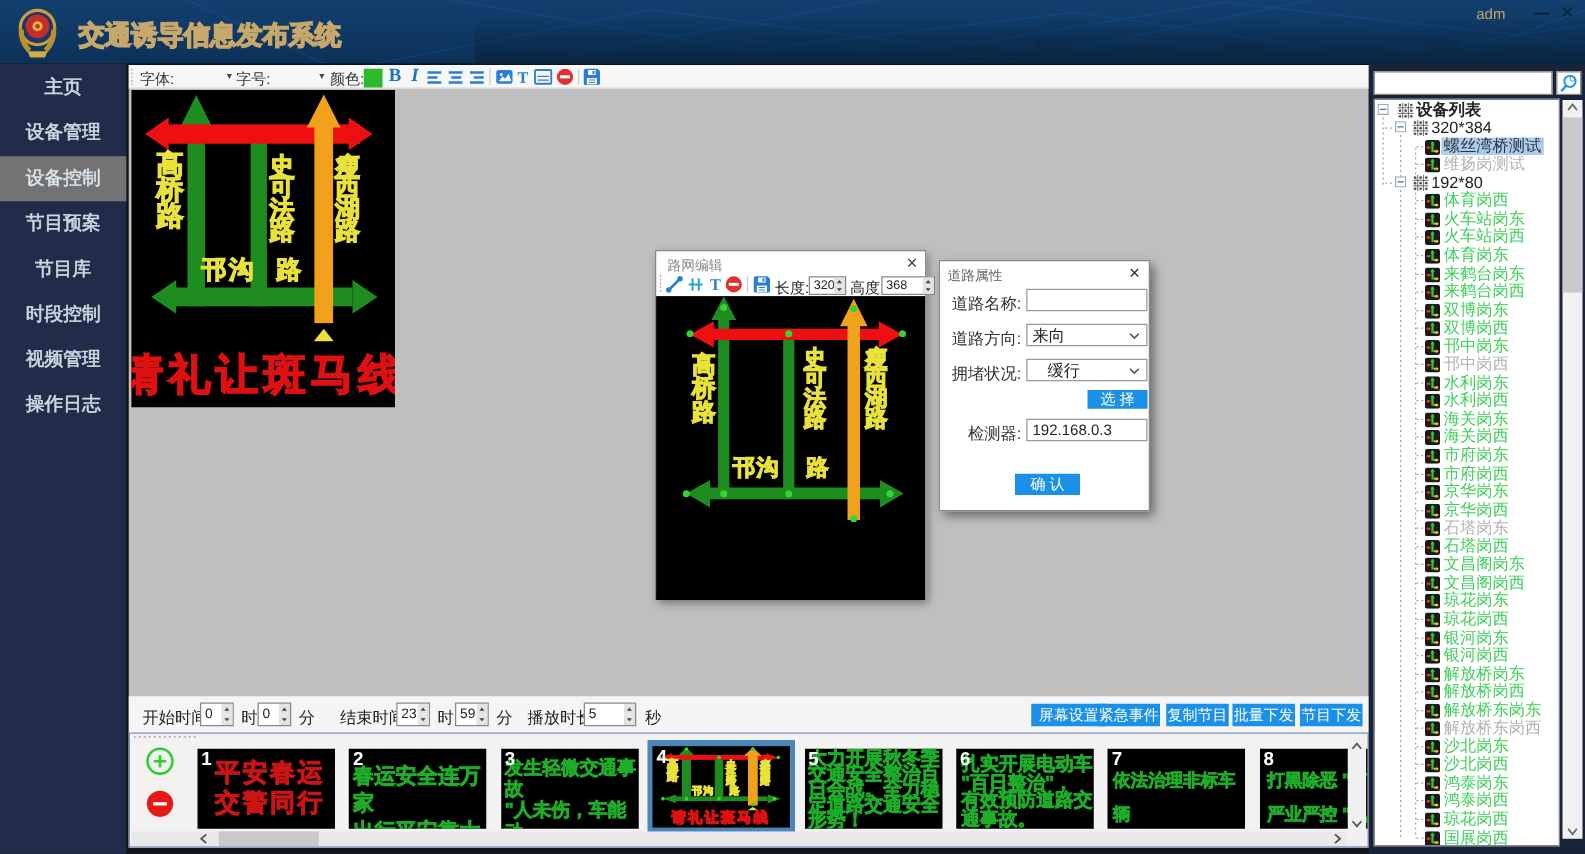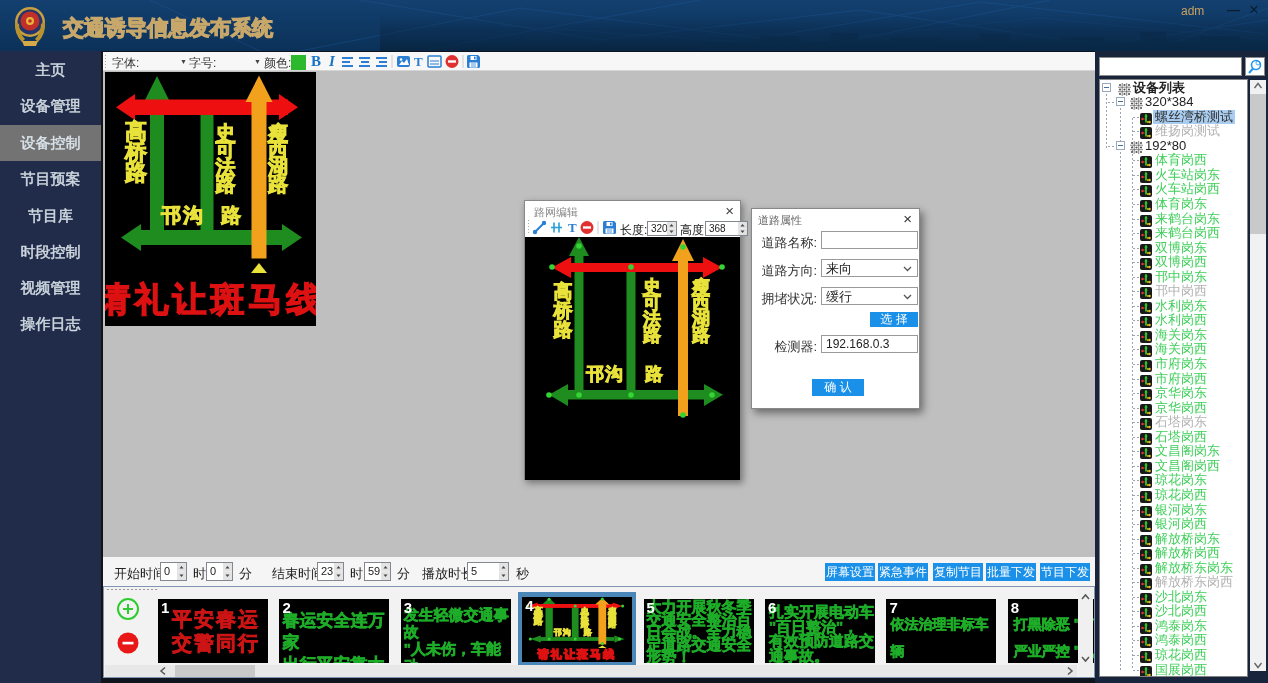--- a/index.html
+++ b/index.html
@@ -248,21 +248,21 @@
 <div class="win" style="left:648px;top:156px;width:169px;height:201px;box-shadow:3px 4px 8px rgba(0,0,0,0.45)">
 <div style="position:absolute;left:6px;top:4px;font-size:11px;color:#666">道路属性</div>
 <div style="position:absolute;right:7px;top:1px;font-size:15px;color:#333">×</div>
 <div style="position:absolute;right:102px;top:25px;font-size:13px;color:#333">道路名称:</div>
 <div style="position:absolute;left:69px;top:22px;width:97px;height:18px;border:1px solid #9a9a9a;background:#fff"></div>
 <div style="position:absolute;right:102px;top:53px;font-size:13px;color:#333">道路方向:</div>
 <div style="position:absolute;left:69px;top:50px;width:97px;height:18px;border:1px solid #9a9a9a;background:#fff;font-size:13px;color:#222;line-height:17px;padding-left:4px">来向<svg width="9" height="6" style="position:absolute;right:5px;top:6px">
           <path d="M1 1 L4.5 4.5 L8 1" stroke="#555" stroke-width="1.3" fill="none"></path>
         </svg></div>
 <div style="position:absolute;right:102px;top:81px;font-size:13px;color:#333">拥堵状况:</div>
-<div style="position:absolute;left:69px;top:78px;width:97px;height:18px;border:1px solid #9a9a9a;background:#fff;font-size:13px;color:#222;line-height:17px;padding-left:4px">缓行<svg width="9" height="6" style="position:absolute;right:5px;top:6px">
+<div style="position:absolute;left:69px;top:78px;width:97px;height:18px;border:1px solid #9a9a9a;background:#fff;font-size:13px;color:#222;line-height:17px;padding-left:16px">缓行<svg width="9" height="6" style="position:absolute;right:5px;top:6px">
           <path d="M1 1 L4.5 4.5 L8 1" stroke="#555" stroke-width="1.3" fill="none"></path>
         </svg></div>
 <div class="bluebtn" style="left:118px;top:103px;width:48px;height:15px;line-height:15px">选 择</div>
 <div style="position:absolute;right:102px;top:129px;font-size:13px;color:#333">检测器:</div>
 <div style="position:absolute;left:69px;top:126px;width:97px;height:18px;border:1px solid #9a9a9a;background:#fff;font-size:12px;color:#222;line-height:17px;padding-left:4px">192.168.0.3</div>
 <div class="bluebtn" style="left:60px;top:170px;width:52px;height:17px;line-height:17px">确 认</div>
 </div>
 <div id="controlrow">
 <div class="clabel" style="left:11px">开始时间:</div>
 <div class="spin" style="left:57px;width:27px">
@@ -310,21 +310,21 @@
 <div class="spin" style="left:364px;width:42px">
         <span class="num">5</span>
         <span class="spinbtns"><svg width="9" height="17">
             <rect width="9" height="8.5" fill="#e3e3e3"></rect>
             <rect y="8.5" width="9" height="8.5" fill="#e3e3e3"></rect>
             <path d="M2.5 5.5 l2-2.5 2 2.5z" fill="#444"></path>
             <path d="M2.5 11.5 l2 2.5 2-2.5z" fill="#444"></path>
           </svg></span>
       </div>
 <div class="clabel" style="left:413px">秒</div>
-<div class="bluebtn" style="left:722px;top:6px;width:50px">屏幕设置</div>
+<div class="bluebtn" style="left:722px;top:6px;width:60px">屏幕设置</div>
 <div class="bluebtn" style="left:775px;top:6px;width:50px">紧急事件</div>
 <div class="bluebtn" style="left:830px;top:6px;width:50px">复制节目</div>
 <div class="bluebtn" style="left:883px;top:6px;width:50px">批量下发</div>
 <div class="bluebtn" style="left:937px;top:6px;width:50px">节目下发</div>
 </div>
 <div id="thumbzone">
 <div style="position:absolute;left:3px;top:2px;width:50px;height:1px;background-image:linear-gradient(90deg,#999 50%,transparent 50%);background-size:4px 1px"></div>
 <svg width="44" height="70" style="position:absolute;left:2px;top:8px">
 <circle cx="22" cy="14" r="10" fill="none" stroke="#2ecc2e" stroke-width="2"></circle>
         <path d="M17 14 h10 M22 9 v10" stroke="#2ecc2e" stroke-width="2"></path>

